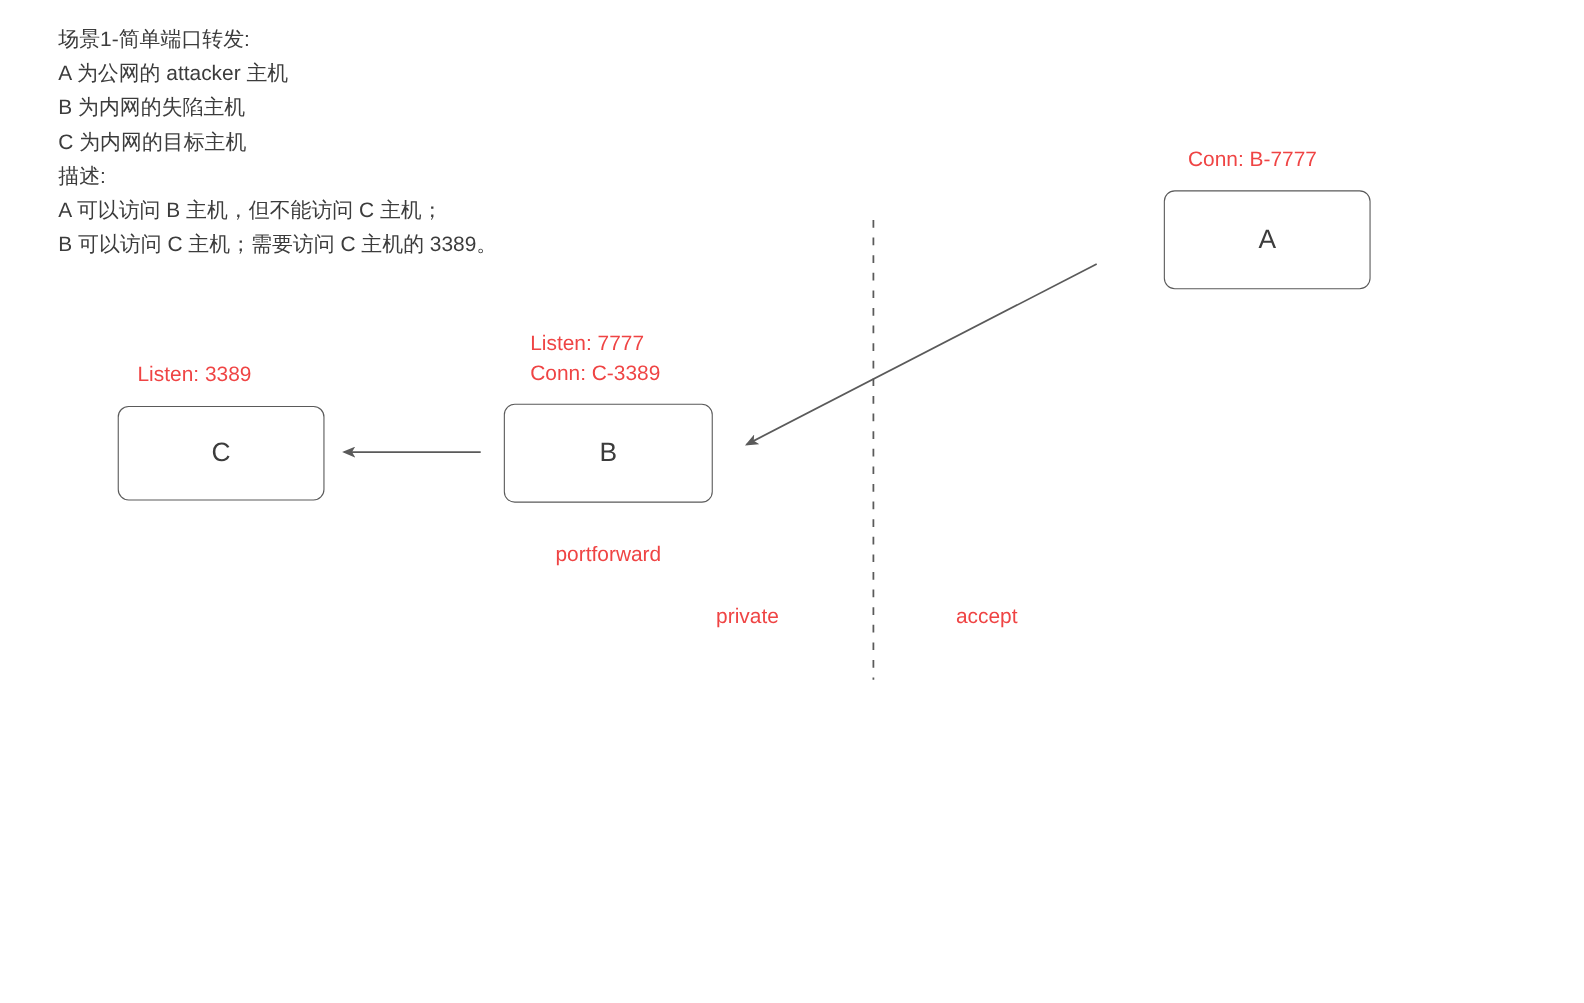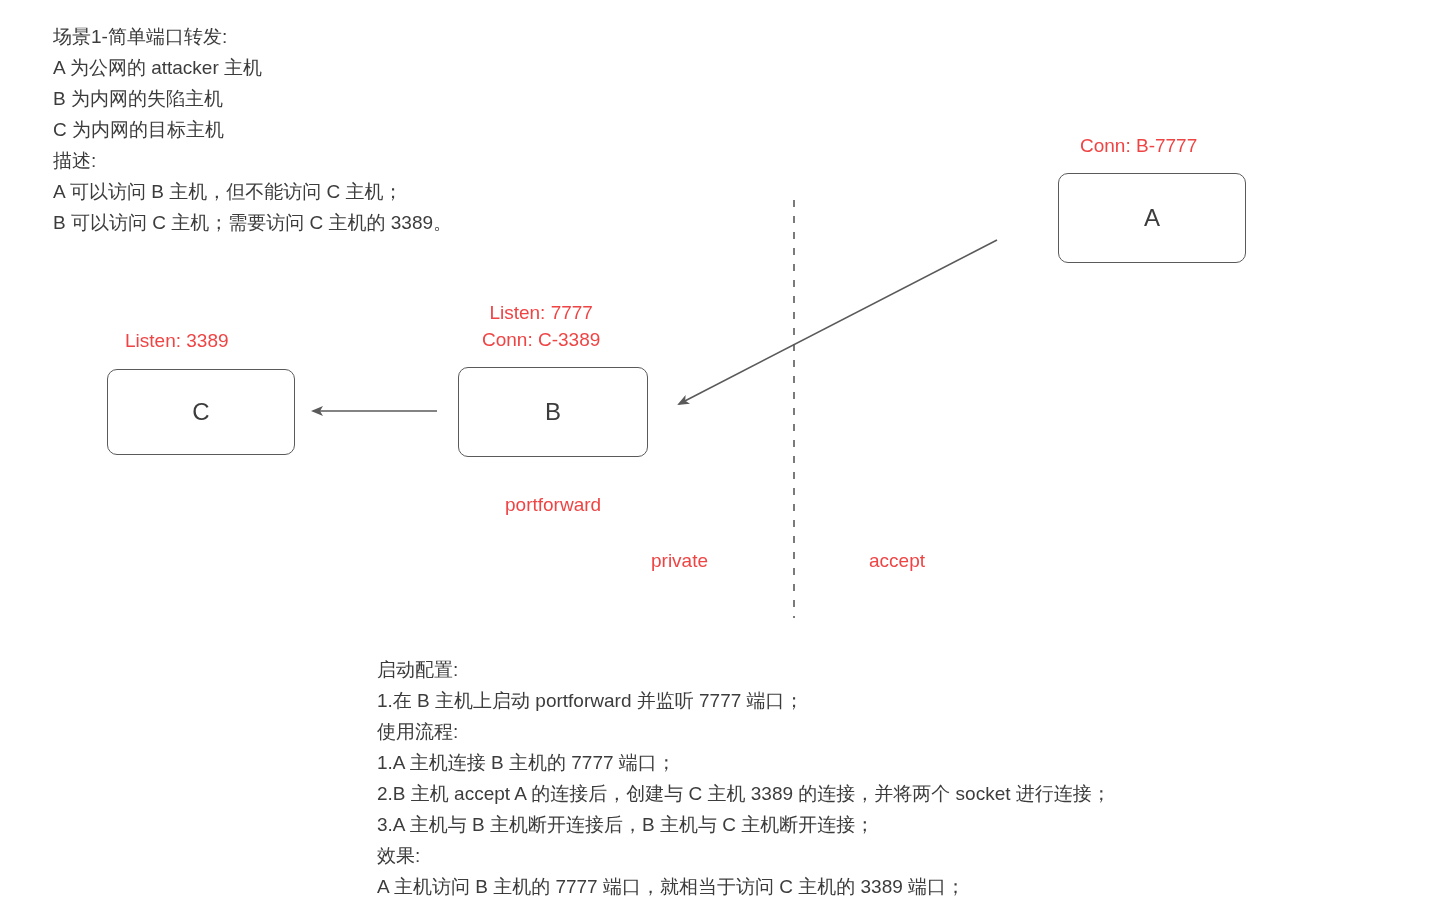--- a/index.html
+++ b/index.html
@@ -68,21 +68,21 @@
     height: 86px;
   }
   .label {
     position: absolute;
     font-size: 19px;
     line-height: 27px;
     color: #ef4444;
     white-space: pre;
   }
   #label-a-conn { left: 1063px; top: 132px; }
-  #label-b-ports { left: 465px; top: 299px; text-align: center; }
+  #label-b-ports { left: 465px; top: 299px; }
   #label-c-listen { left: 108px; top: 327px; }
   #label-portforward { left: 488px; top: 491px; }
   #label-private { left: 634px; top: 547px; }
   #label-public { left: 852px; top: 547px; }
 
   svg.overlay {
     position: absolute;
     left: 0; top: 0;
     width: 1440px;
     height: 912px;
@@ -134,22 +134,14 @@
       </marker>
     </defs>
 
     <line x1="777" y1="200" x2="777" y2="618" stroke="#5a5a5a" stroke-width="1.6" stroke-dasharray="7 9"></line>
 
     <line x1="980" y1="240" x2="662" y2="404" stroke="#5a5a5a" stroke-width="1.6" marker-end="url(#arrowhead)"></line>
 
     <line x1="420" y1="411" x2="296" y2="411" stroke="#5a5a5a" stroke-width="1.6" marker-end="url(#arrowhead)"></line>
   </svg>
 
-  <div class="textblock" id="notes-block">启动配置:
-1.在 B 主机上启动 portforward 并监听 7777 端口；
-使用流程:
-1.A 主机连接 B 主机的 7777 端口；
-2.B 主机 accept A 的连接后，创建与 C 主机 3389 的连接，并将两个 socket 进行连接；
-3.A 主机与 B 主机断开连接后，B 主机与 C 主机断开连接；
-效果:
-A 主机访问 B 主机的 7777 端口，就相当于访问 C 主机的 3389 端口；</div>
 
 </div>
 
 </body></html>

